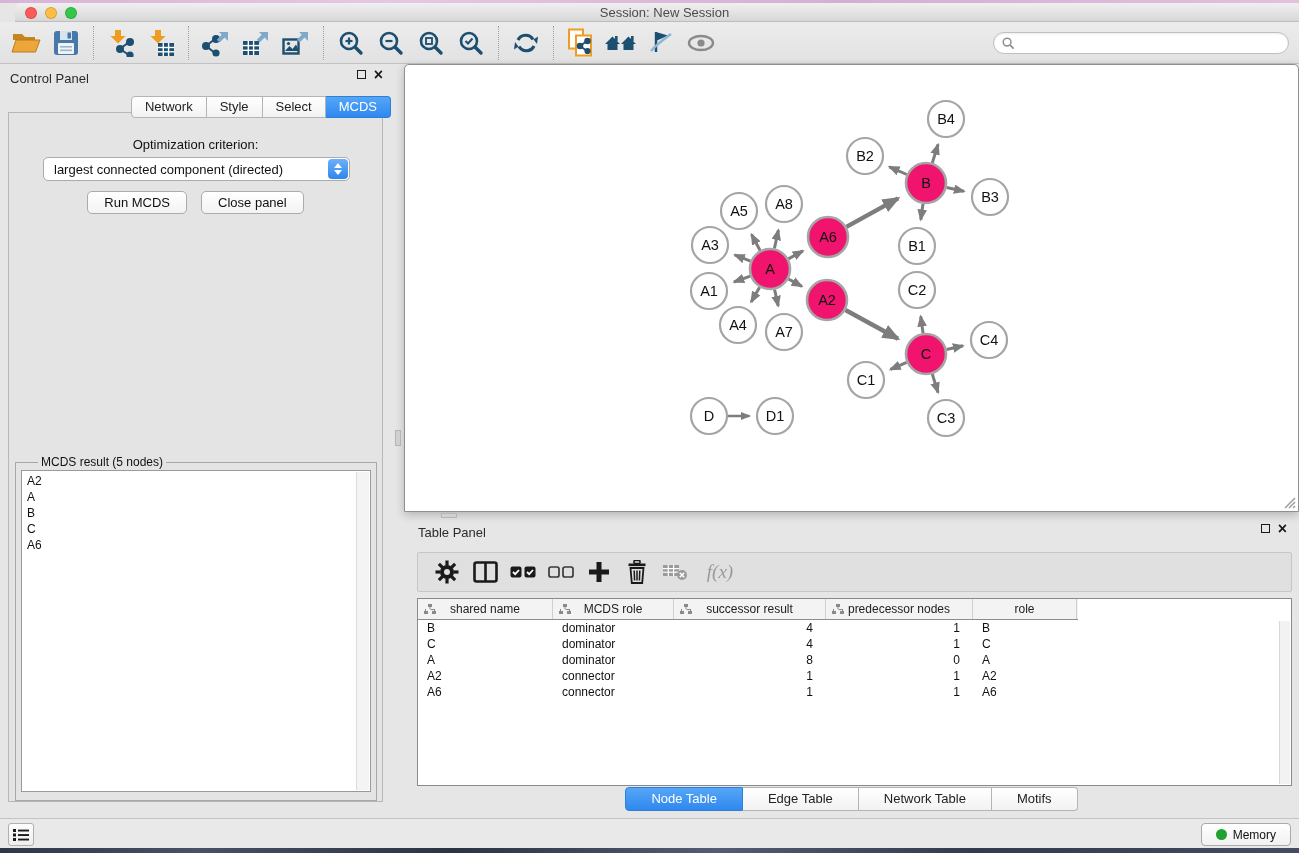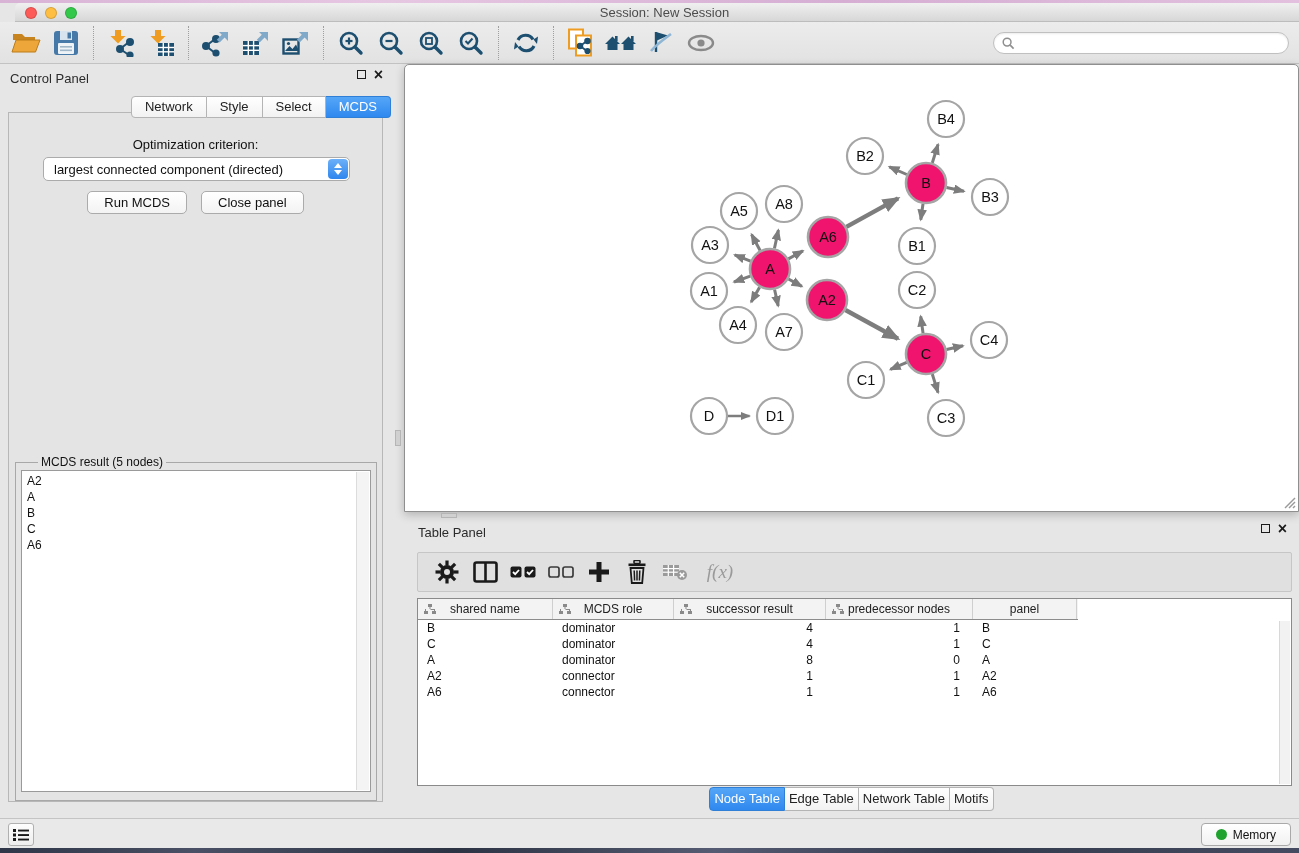--- a/index.html
+++ b/index.html
@@ -96,21 +96,21 @@
   .thead { display:flex; height:21px; border-bottom:1px solid #8c8c8c; width:660px; background:#f3f3f3; }
   .th { position:relative; display:flex; align-items:center; justify-content:center;
     font-size:12px; color:#222; border-right:1px solid #cfcfcf; }
   .th svg { position:absolute; left:6px; }
   .trow { display:flex; height:16px; }
   .td { font-size:12px; color:#111; line-height:16px; white-space:nowrap; overflow:hidden; }
   .td.l { padding-left:9px; text-align:left; } .td.r { padding-right:13px; text-align:right; }
   #tp-vscroll { position:absolute; right:1px; top:22px; bottom:1px; width:11px;
     background:#f2f2f2; border-left:1px solid #d8d8d8; }
   #tp-tabs { position:absolute; left:0; width:100%; bottom:7px; display:flex; justify-content:center; }
-  #tp-tabs .seg-tab { padding:3px 4px 4px;text-align:right; }
+  #tp-tabs .seg-tab { padding:3px 25px 4px;text-align:right; }
 
   
   #status-bar { position:absolute; left:0; top:818px; width:100%; height:30px;
     background:#e9e9e9; border-top:1px solid #c4c4c4; }
   #list-btn { position:absolute; left:8px; top:4px; width:26px; height:23px;
     background:linear-gradient(#fdfdfd,#eee); border:1px solid #b0b0b0; border-radius:3px;
     display:flex; align-items:center; justify-content:center; }
   #memory-btn { position:absolute; right:8px; top:4px; height:23px;
     background:linear-gradient(#fff,#f1f1f1); border:1px solid #a9a9a9; border-radius:4px;
     display:flex; align-items:center; gap:6px; padding:0 14px; font-size:12px; color:#111; }
@@ -585,21 +585,21 @@
                 <g fill="#8a8a8a">
                   <rect x="4" y="0" width="4" height="3"></rect>
                   <rect x="0" y="7" width="4" height="3"></rect>
                   <rect x="8" y="7" width="4" height="3"></rect>
                   <path d="M5.5 3 h1 v2 H2 v2 H1 V5 h4.5 z M6.5 5 H11 v2 h-1 V6 H6.5 z"></path>
                 </g>
               </svg>
             <span>predecessor nodes</span>
           </div>
           <div class="th" style="width:104px;">
-            <span>panel</span>
+            <span>role</span>
           </div>
         </div>
         <div id="tbody">
             <div class="trow">
               <div class="td l" style="width: 135px;">B</div>
               <div class="td l" style="width: 121px;">dominator</div>
               <div class="td r" style="width: 152px;">4</div>
               <div class="td r" style="width: 147px;">1</div>
               <div class="td l" style="width: 104px;">B</div>
             </div>

